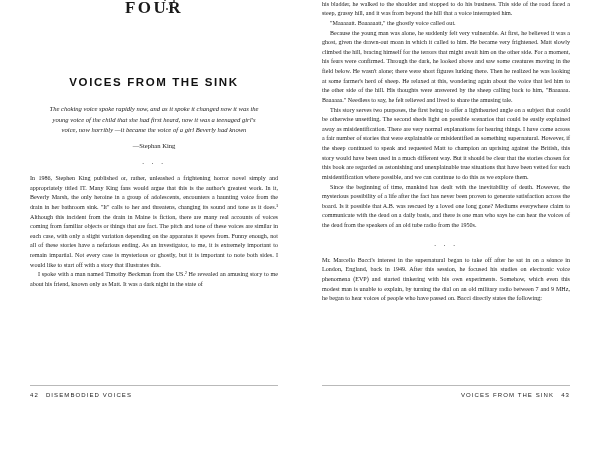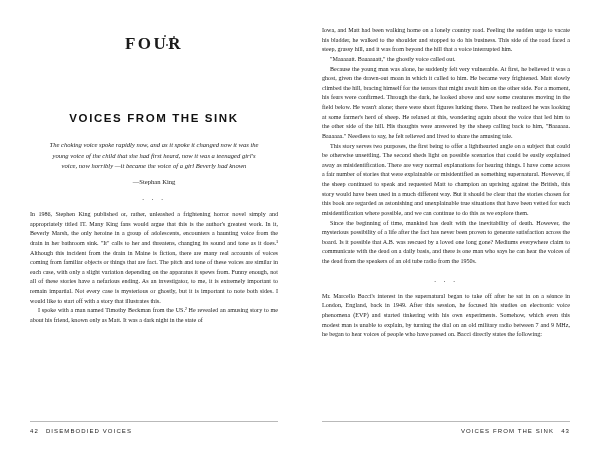--- a/index.html
+++ b/index.html
@@ -13,20 +13,21 @@
     font-family: "Liberation Serif", serif;
     color: #1a1a1a;
     overflow: hidden;
   }
   .spread {
     position: relative;
     width: 600px;
     height: 378px;
     box-sizing: border-box;
     display: flex;
+    align-items: center;
   }
   .page {
     position: relative;
     box-sizing: border-box;
     height: 450px;
   }
   .page-left {
     width: 300px;
     padding: 26px 22px 0 30px;
   }

